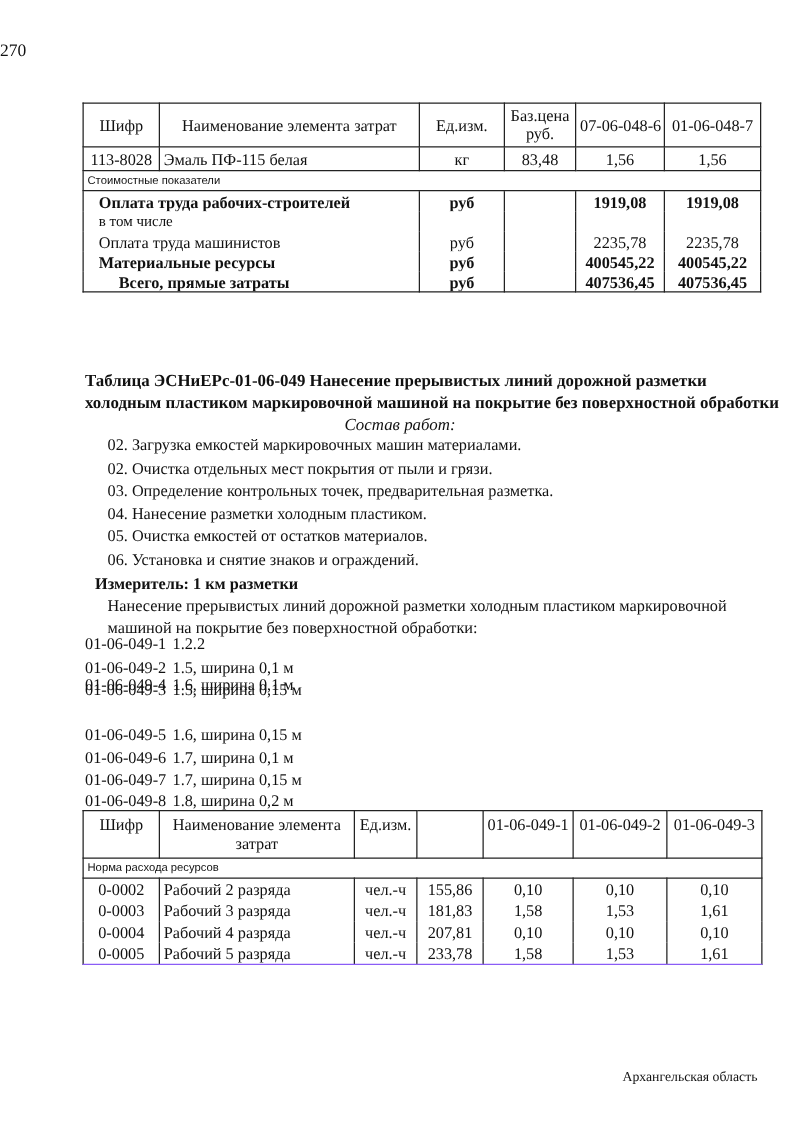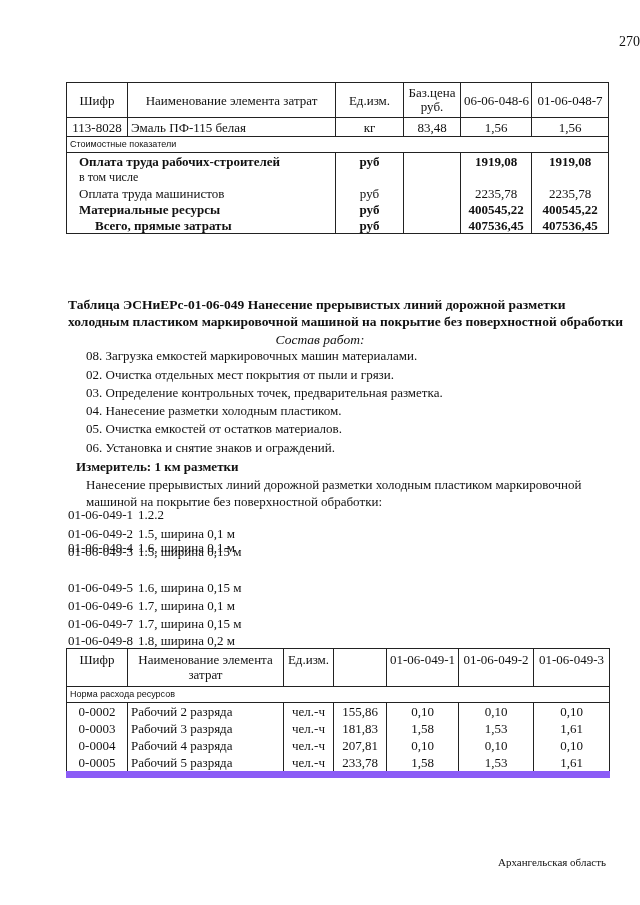--- a/index.html
+++ b/index.html
@@ -1,19 +1,19 @@
 <!DOCTYPE html>
 <html><head>
 <meta charset="utf-8">
 <style>
   html, body { margin: 0; padding: 0; background: #ffffff; }
   body { width: 640px; height: 905px; position: relative; overflow: hidden;
          font-family: "Liberation Serif", "DejaVu Serif", serif; color: #111; font-size: 13px; }
   .abs { position: absolute; }
-  .pnum { left: 0; width: 640px; top: 34px; text-align: right; font-size: 14px; }
+  .pnum { left: 0; width: 640px; top: 34px; text-align: left; font-size: 14px; }
   table { border-collapse: collapse; position: absolute; table-layout: fixed; }
   td { padding: 0 3px; vertical-align: middle; white-space: nowrap; overflow: hidden; font-size: 13px; line-height: 15px; }
   .b td { border: 1px solid #222; }
   .c { text-align: center; }
   .r { text-align: center; }
   .bold { font-weight: bold; }
   .sans-small { font-family: "Liberation Sans", "DejaVu Sans", sans-serif; font-size: 9px; text-align: left; }
   #t1 { left: 66px; top: 82px; width: 542px; }
   #t1 tr.h td { height: 34px; }
   #t1 tr.row td { height: 18px; }
@@ -24,21 +24,21 @@
   .sostav { left: 0; width: 640px; top: 332px; text-align: center; font-style: italic; font-size: 13.5px; }
   .work { left: 86px; font-size: 13px; }
   .meter { left: 76px; top: 459px; font-weight: bold; font-size: 13px; }
   .desc { left: 86px; top: 476px; width: 520px; font-size: 13px; line-height: 17px; }
   .code-row { left: 68px; font-size: 13px; }
   .code-row .code { display: inline-block; width: 70px; }
   #t2 { left: 66px; top: 648px; width: 543px; }
   #t2 tr.h td { height: 34px; vertical-align: top; padding-top: 3px; }
   #t2 tr.sub td { height: 13px; }
   #t2 tr.row td { height: 17px; border-top: none; border-bottom: none; }
-  #t2 tr.row.last td { border-bottom: 7px solid #8b5cf6; }
+  #t2 tr.row.last td { border-bottom: 1px solid #8b5cf6; }
   .footer { left: 498px; top: 856px; font-size: 11px; }
 </style>
 </head>
 <body>
 
 <div class="abs pnum">270</div>
 
 <table id="t1" class="b">
   <colgroup>
       <col style="width:61px">
@@ -47,21 +47,21 @@
       <col style="width:57px">
       <col style="width:71px">
       <col style="width:77px">
     </colgroup>
   <tbody>
       <tr class="h">
     <td class="c">Шифр</td>
     <td class="c">Наименование элемента затрат</td>
     <td class="c">Ед.изм.</td>
     <td class="c" style="white-space:normal;line-height:14px">Баз.цена руб.</td>
-    <td class="c">06-06-048-6</td>
+    <td class="c">07-06-048-6</td>
     <td class="c">01-06-048-7</td>
   </tr>
   <tr class="row">
     <td class="c">113-8028</td>
     <td>Эмаль ПФ-115 белая</td>
     <td class="c">кг</td>
     <td class="r">83,48</td>
     <td class="r">1,56</td>
     <td class="r">1,56</td>
   </tr>
@@ -105,21 +105,21 @@
   </tr>
 </tbody>
   </table>
 
 <div class="abs title">
   <div>Таблица  ЭСНиЕРс-01-06-049  Нанесение прерывистых линий дорожной разметки</div>
   <div>холодным пластиком маркировочной машиной на покрытие без поверхностной обработки</div>
 </div>
 <div class="abs sostav">Состав работ:</div>
 
-<div class="abs work" style="top:348px">08. Загрузка емкостей маркировочных машин материалами.</div>
+<div class="abs work" style="top:348px">02. Загрузка емкостей маркировочных машин материалами.</div>
 <div class="abs work" style="top:367px">02. Очистка отдельных мест покрытия от пыли и грязи.</div>
 <div class="abs work" style="top:385px">03. Определение контрольных точек, предварительная разметка.</div>
 <div class="abs work" style="top:403px">04. Нанесение разметки холодным пластиком.</div>
 <div class="abs work" style="top:421px">05. Очистка емкостей от остатков материалов.</div>
 <div class="abs work" style="top:440px">06. Установка и снятие знаков и ограждений.</div>
 
 <div class="abs meter">Измеритель: 1 км разметки</div>
 <div class="abs desc">Нанесение прерывистых линий дорожной разметки холодным пластиком маркировочной машиной на покрытие без поверхностной обработки:</div>
 
 <div class="abs code-row" style="top:507px"><span class="code">01-06-049-1</span><span>1.2.2</span></div>

